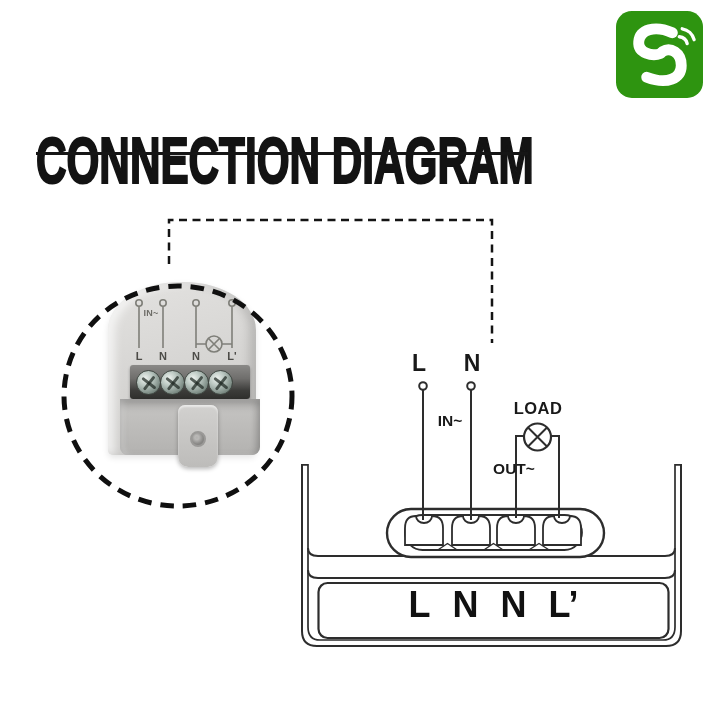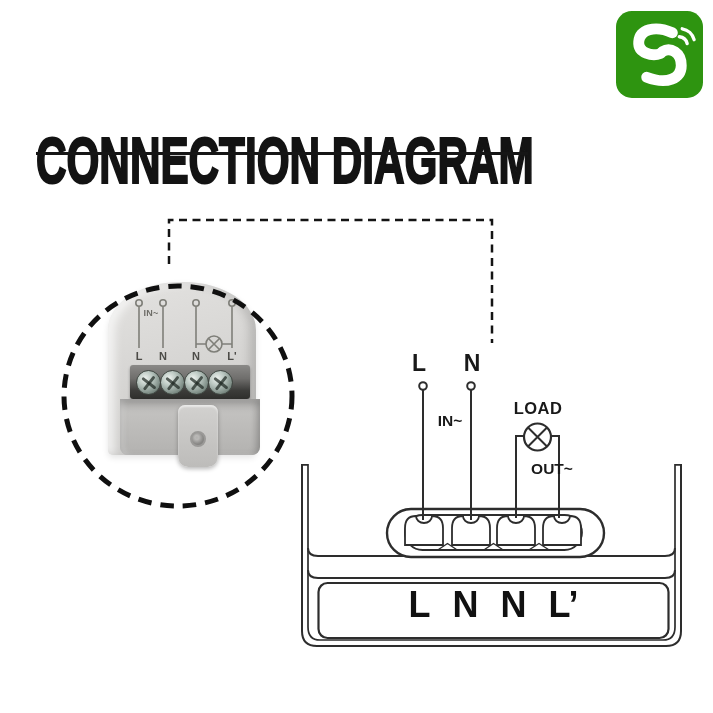--- a/index.html
+++ b/index.html
@@ -80,21 +80,21 @@
     background:radial-gradient(circle at 40% 38%, #b3b2b0 0%, #88878539 20%, #8b8a88 60%, #6f6e6c 100%);
     border:2px solid #9a9997;
   }
 
   
   .lab{position:absolute;transform:translateX(-50%);font-weight:bold;color:#191919;white-space:nowrap;}
   .lab-L   {left:419px;top:350px;font-size:23px;}
   .lab-N   {left:472px;top:350px;font-size:23px;}
   .lab-IN  {left:450px;top:412px;font-size:15.5px;}
   .lab-LOAD{left:538px;top:399px;font-size:16.5px;letter-spacing:.5px;}
-  .lab-OUT {left:552px;top:460px;font-size:15.5px;}
+  .lab-OUT {left:514px;top:460px;font-size:15.5px;}
   .plate-text{
     position:absolute;left:318px;top:587px;width:351px;height:46px;
     display:flex;justify-content:center;align-items:flex-start;gap:22px;
     font-size:36px;font-weight:bold;color:#111;line-height:1;
   }
 
   .lineart{position:absolute;left:0;top:0;pointer-events:none;}
 </style>
 </head>
 <body>

